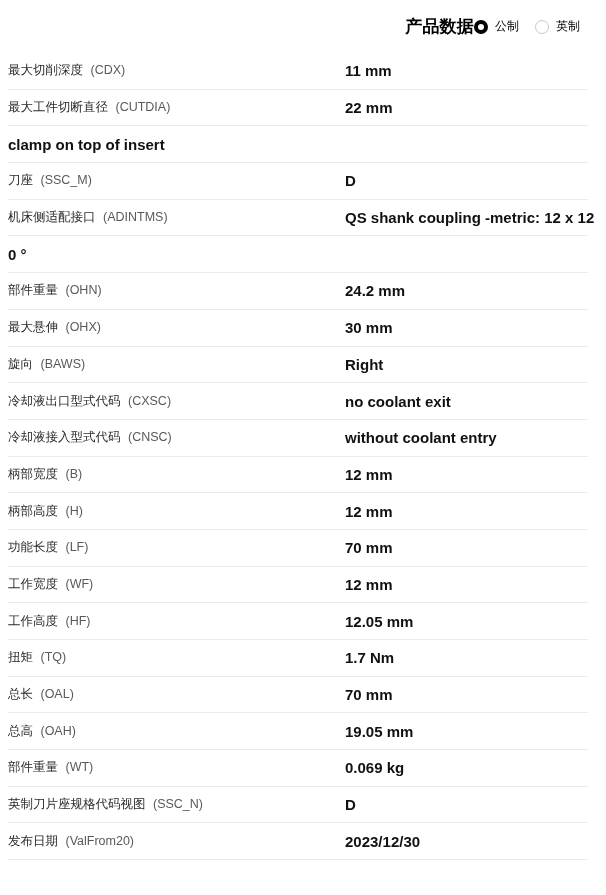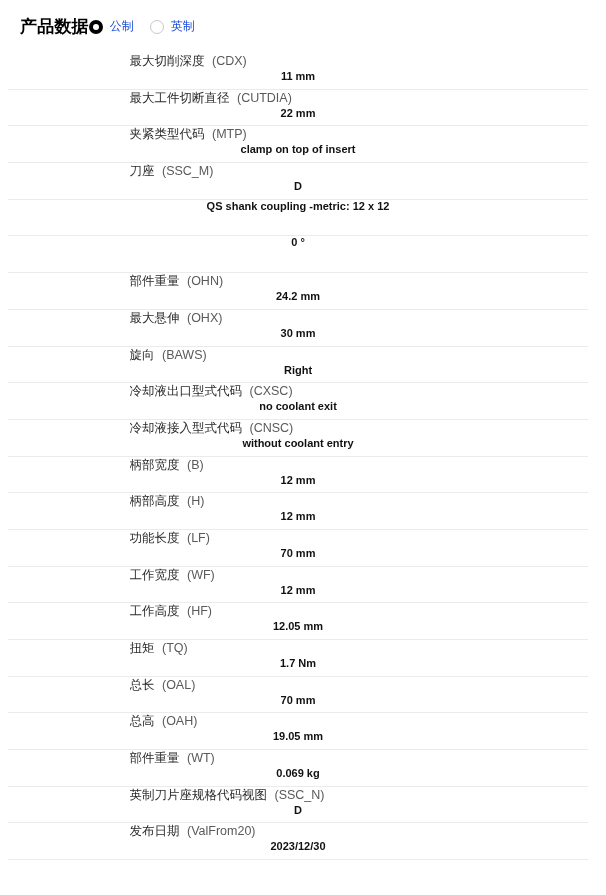--- a/index.html
+++ b/index.html
@@ -13,79 +13,78 @@
     width: 606px;
     height: 895px;
     overflow: hidden;
     background: #fff;
   }
   
   .header {
     height: 53px;
     display: flex;
     align-items: center;
-    justify-content: flex-start;
+    justify-content: flex-end;
     padding-left: 20px;
     padding-right: 26px;
   }
   .page-title {
     font-size: 17px;
     font-weight: 700;
     color: #000;
     letter-spacing: 0.2px;
   }
   .unit-toggle {
     display: flex;
     align-items: center;
     gap: 16px;
   }
   .unit-option {
     display: flex;
     align-items: center;
     gap: 7px;
     cursor: pointer;
     font-size: 12px;
-    color: #1d4ed8;
+    color: #000000;
   }
   .radio {
     width: 14px;
     height: 14px;
     border-radius: 50%;
     background: #fff;
     display: inline-block;
     flex: none;
   }
   .radio.checked { border: 4px solid #000; }
   .radio.unchecked { border: 1.5px solid #c9c9c9; }
   
   .spec-table { width: 100%; }
   .row {
     display: flex;
     align-items: center;
     height: 36.7px;
     border-bottom: 1px solid #ebebeb;
     margin-left: 8px;
     margin-right: 18px;
-    flex-direction: column;
   }
   .cell-label {
     width: 337px;
     flex: none;
     font-size: 12.5px;
     color: #2b2b2b;
     white-space: nowrap;
     overflow: hidden;
   }
   .cell-label .code {
     color: #5a5a5a;
     margin-left: 4px;
   }
   .cell-value {
     flex: 1;
-    font-size: 11px;
+    font-size: 15px;
     font-weight: 700;
     color: #111;
     white-space: nowrap;
   }
 </style>
 </head>
 <body>
 
 <div class="page">
 
@@ -113,35 +112,35 @@
     </div>
 
     <div class="row">
       <div class="cell-label">
         <span>最大工件切断直径 </span><span class="code">(CUTDIA)</span>
       </div>
       <div class="cell-value">22 mm</div>
     </div>
 
     <div class="row">
-      <div class="cell-label">
-        <span>夹紧类型代码 </span><span class="code">(MTP)</span>
-      </div>
       <div class="cell-value">clamp on top of insert</div>
     </div>
 
 
     <div class="row">
       <div class="cell-label">
         <span>刀座 </span><span class="code">(SSC_M)</span>
       </div>
       <div class="cell-value">D</div>
     </div>
 
     <div class="row">
+      <div class="cell-label">
+        <span>机床侧适配接口 </span><span class="code">(ADINTMS)</span>
+      </div>
       <div class="cell-value">QS shank coupling -metric: 12 x 12</div>
     </div>
 
     <div class="row">
       <div class="cell-value">0 °</div>
     </div>
 
     <div class="row">
       <div class="cell-label">
         <span>部件重量 </span><span class="code">(OHN)</span>

